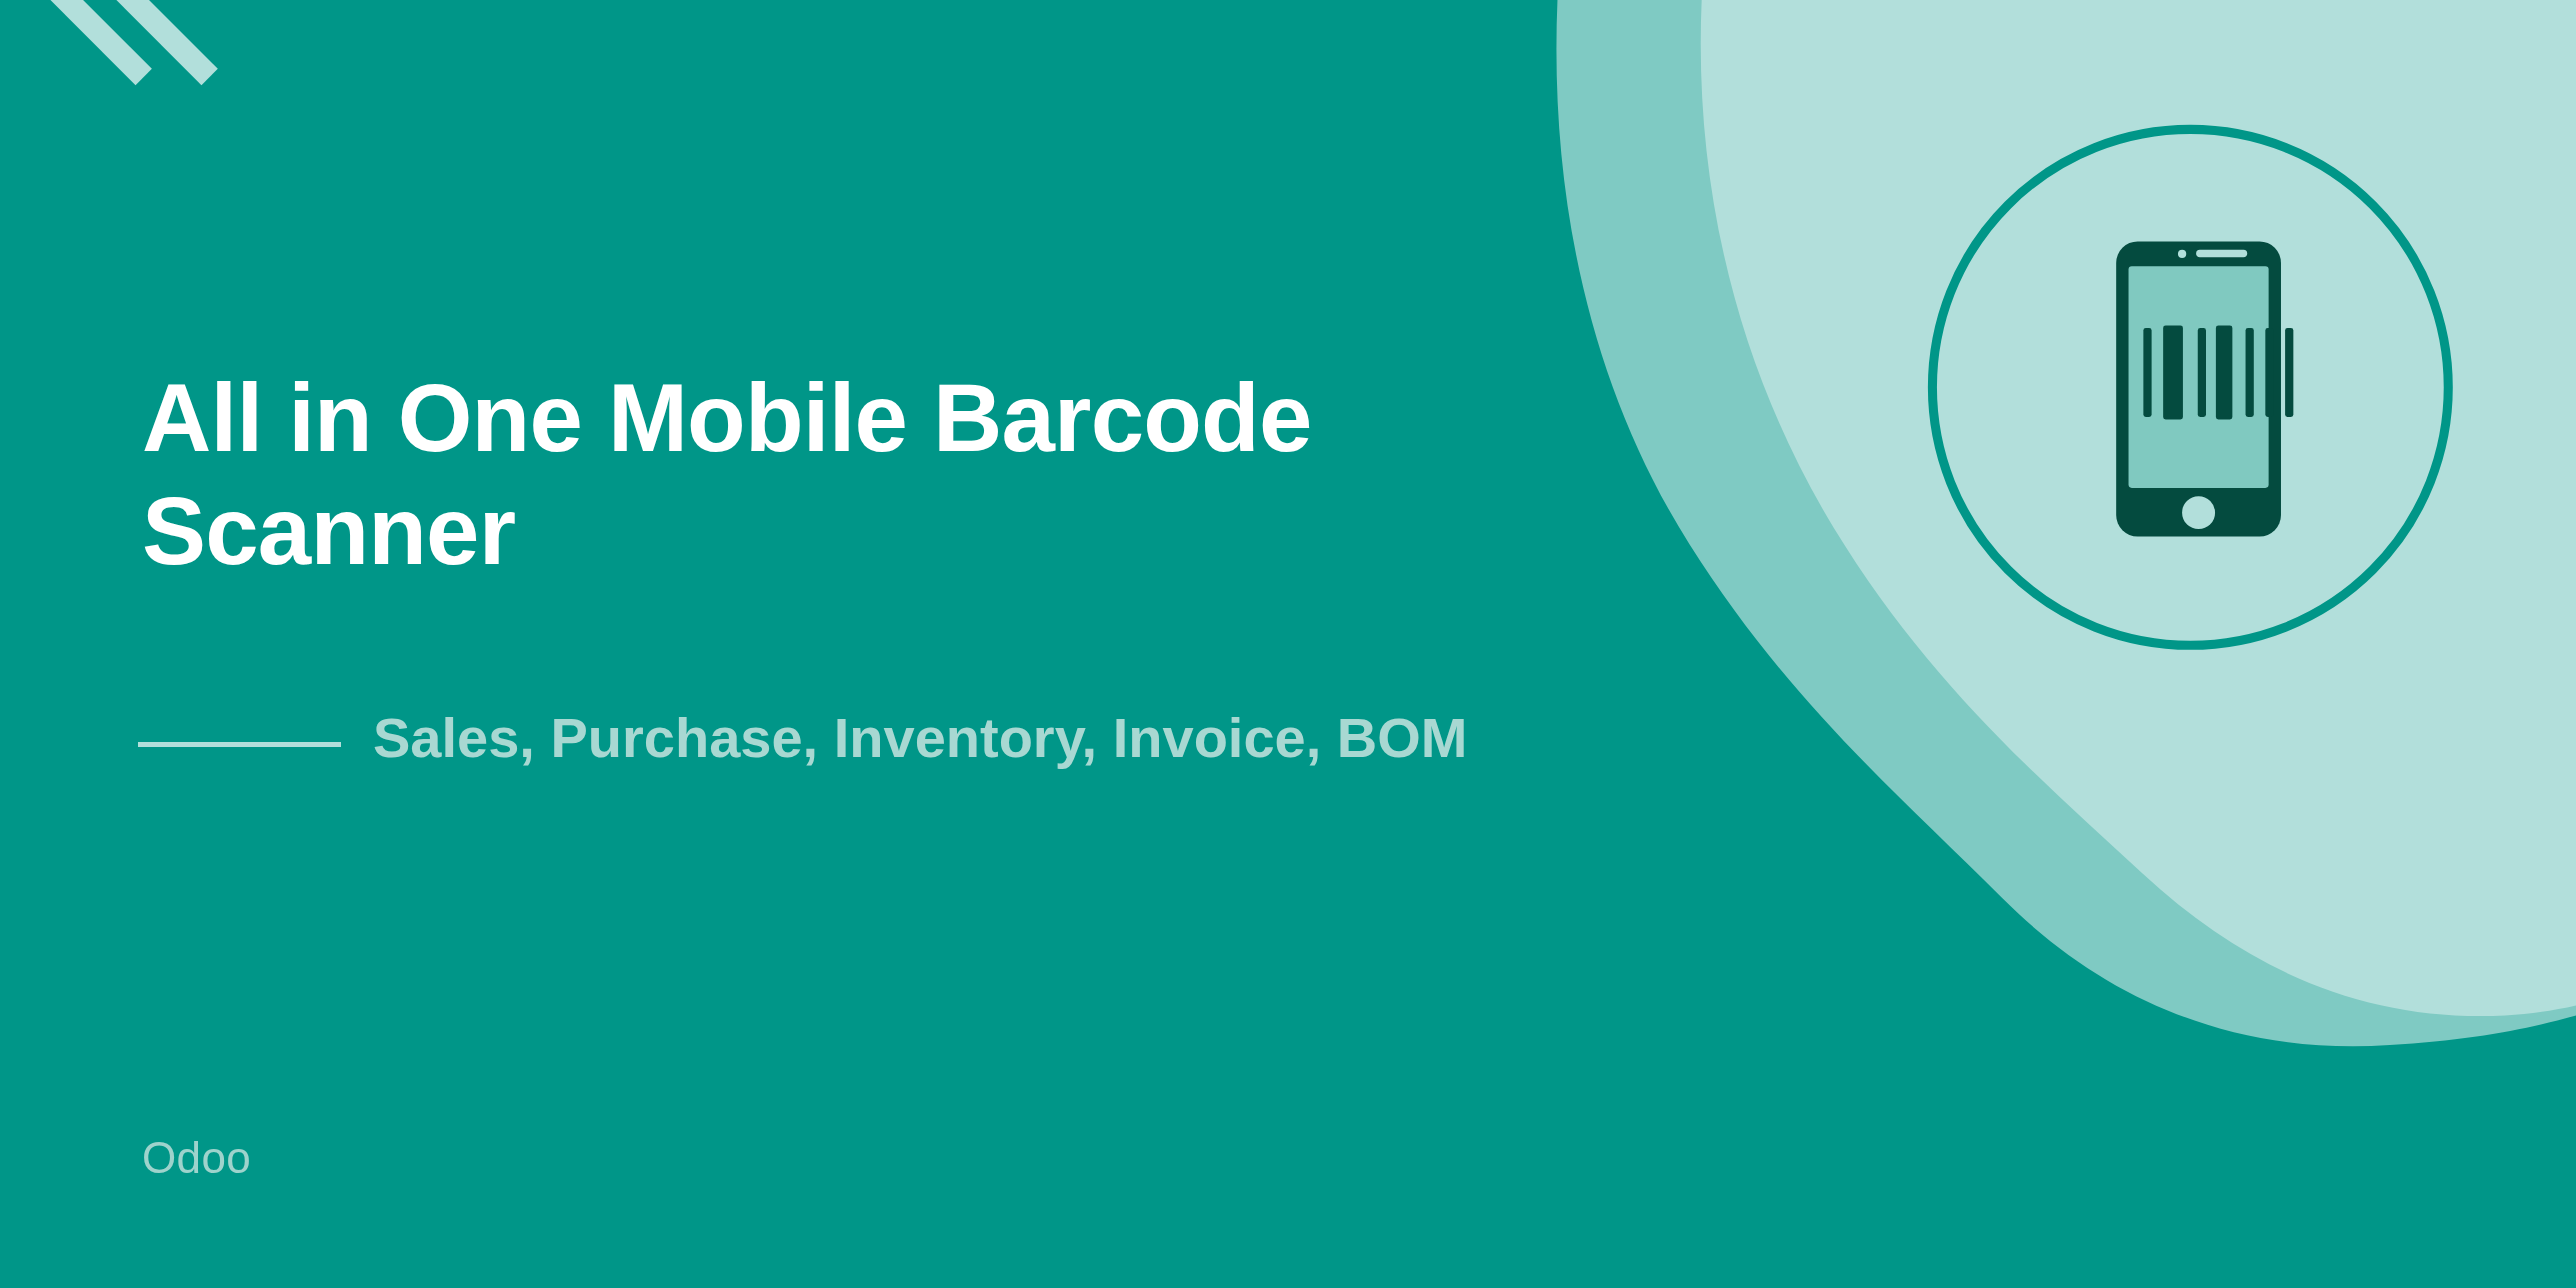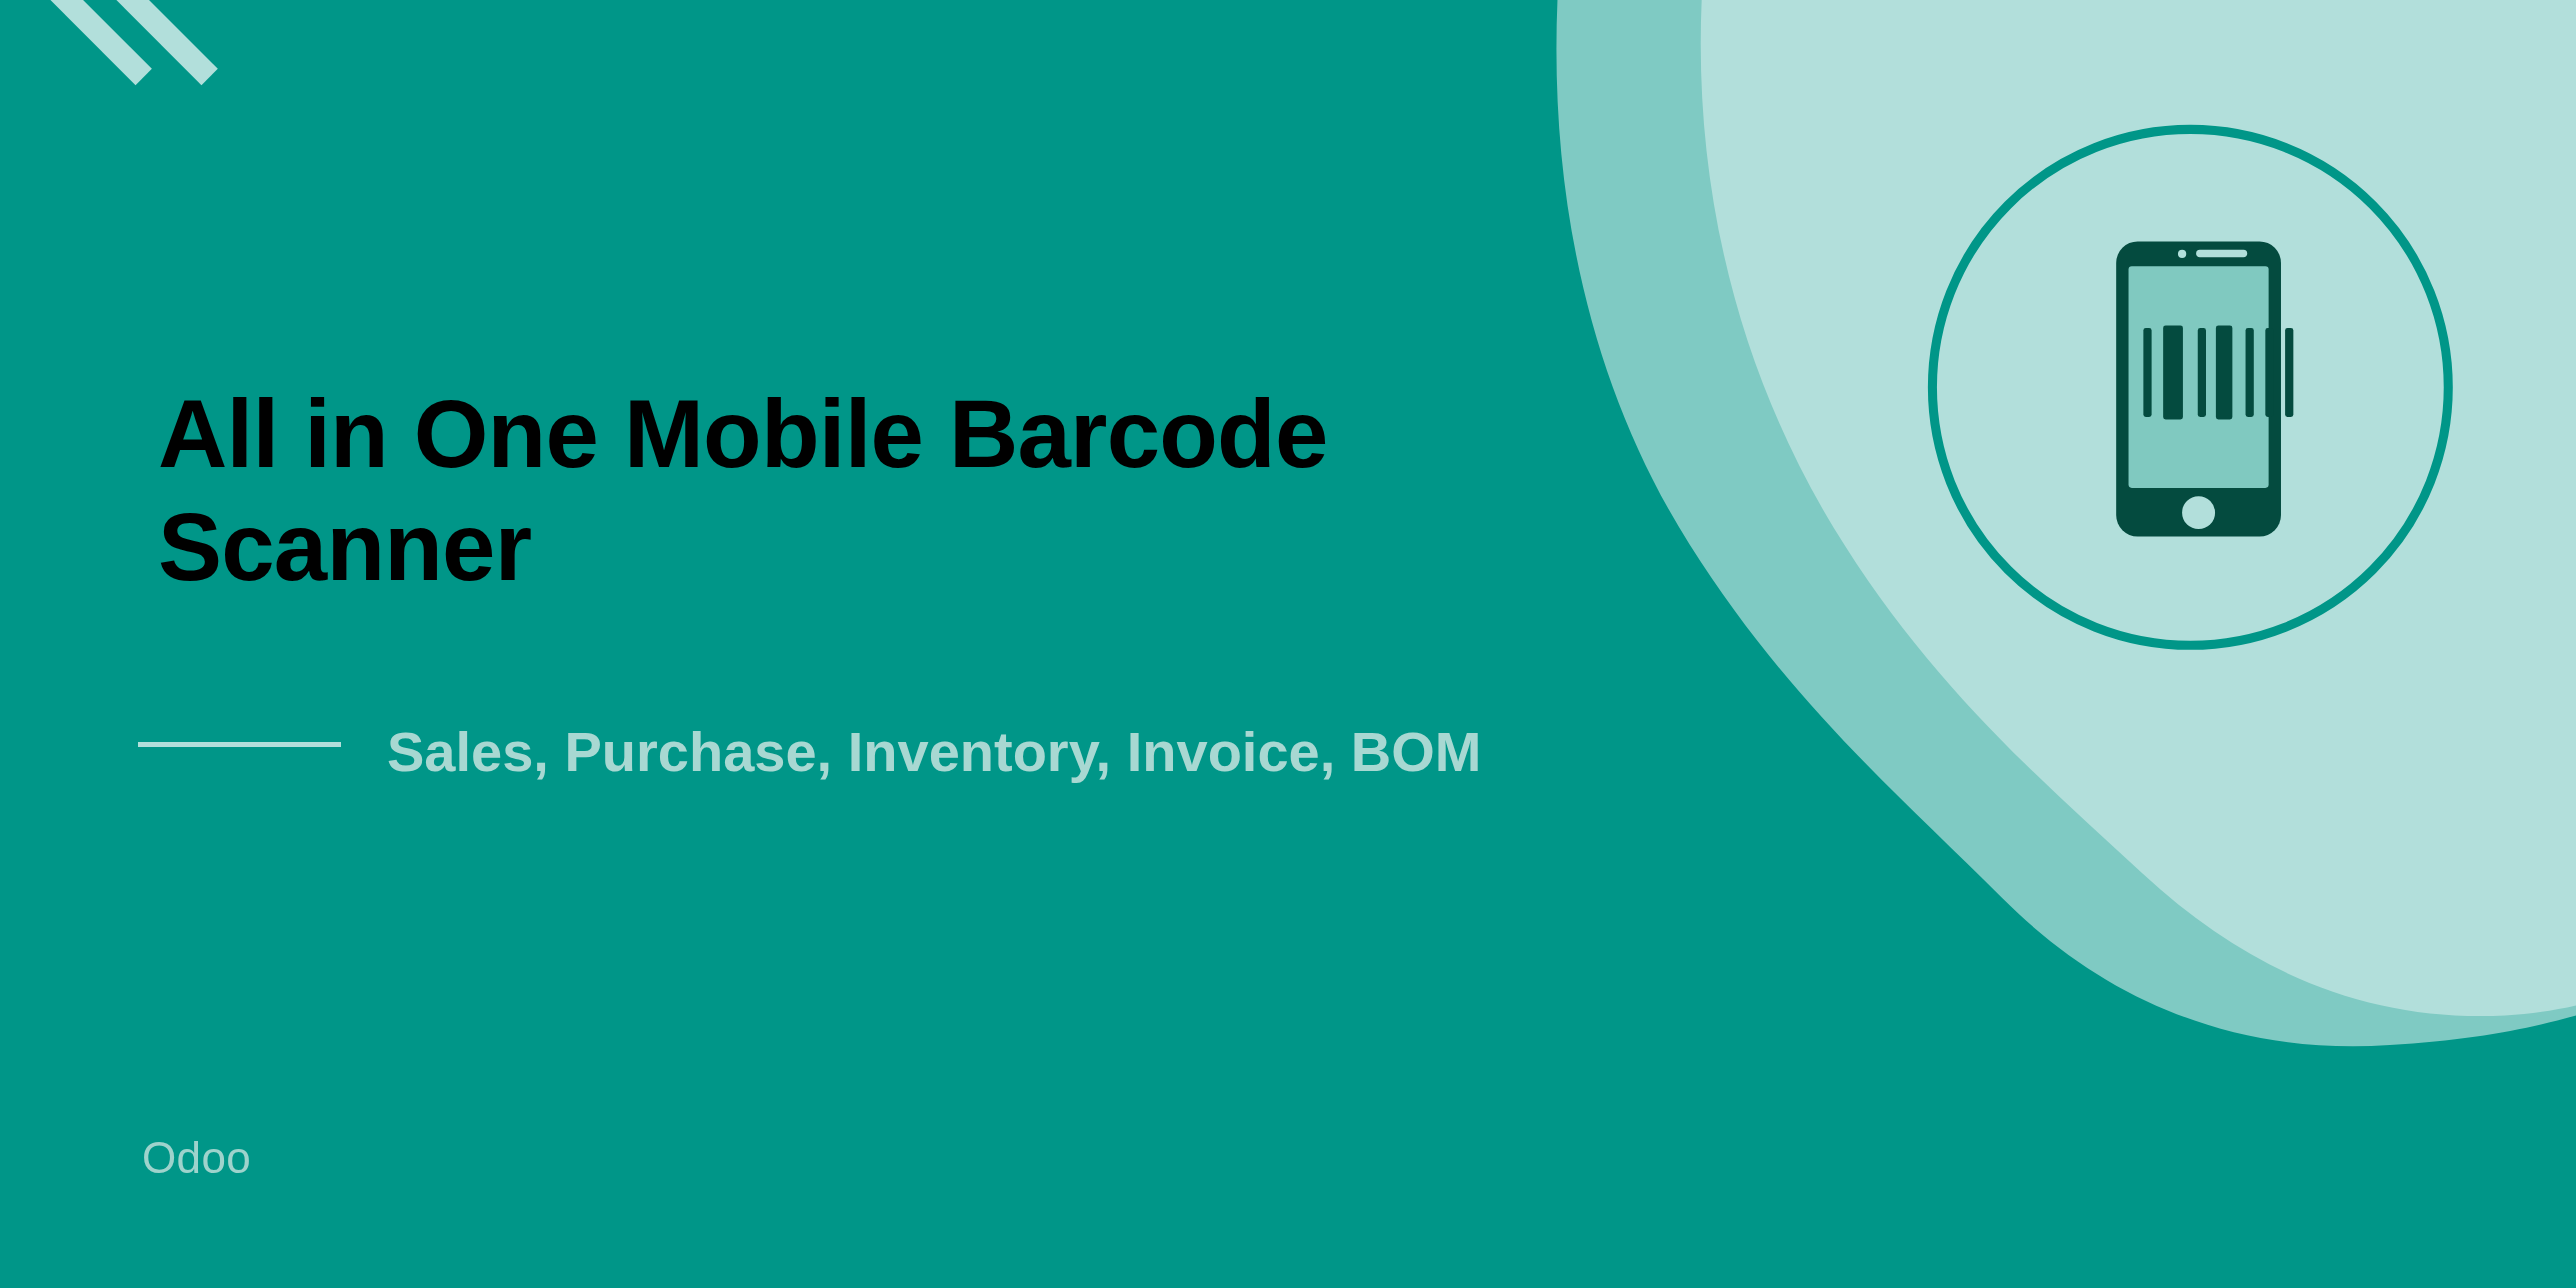--- a/index.html
+++ b/index.html
@@ -27,22 +27,22 @@
   }
 
   
   .text-block {
     position: absolute;
     left: 142px;
     top: 361px;
     width: 1566px;
   }
   .title {
-    margin: 16px;
-    color: #000000;
+    margin: 0;
+    color: #ffffff;
     font-size: 96px;
     font-weight: bold;
     line-height: 1.18;
     letter-spacing: -0.8px;
     white-space: pre-line;
   }
 
   .subtitle-row {
     position: absolute;
     left: 138px;
@@ -53,21 +53,21 @@
   }
   .sub-dash {
     flex: 0 0 auto;
     width: 203px;
     height: 5px;
     background: #B2DFDB;
     margin-top: 40px;
     margin-right: 30px;
   }
   .subtitle {
-    margin: 16px;
+    margin: 2px;
     color: #A8D8D2;
     font-size: 56px;
     font-weight: bold;
     line-height: 1.22;
     max-width: 1351px;
   }
 
   .footer-label {
     position: absolute;
     left: 142px;

